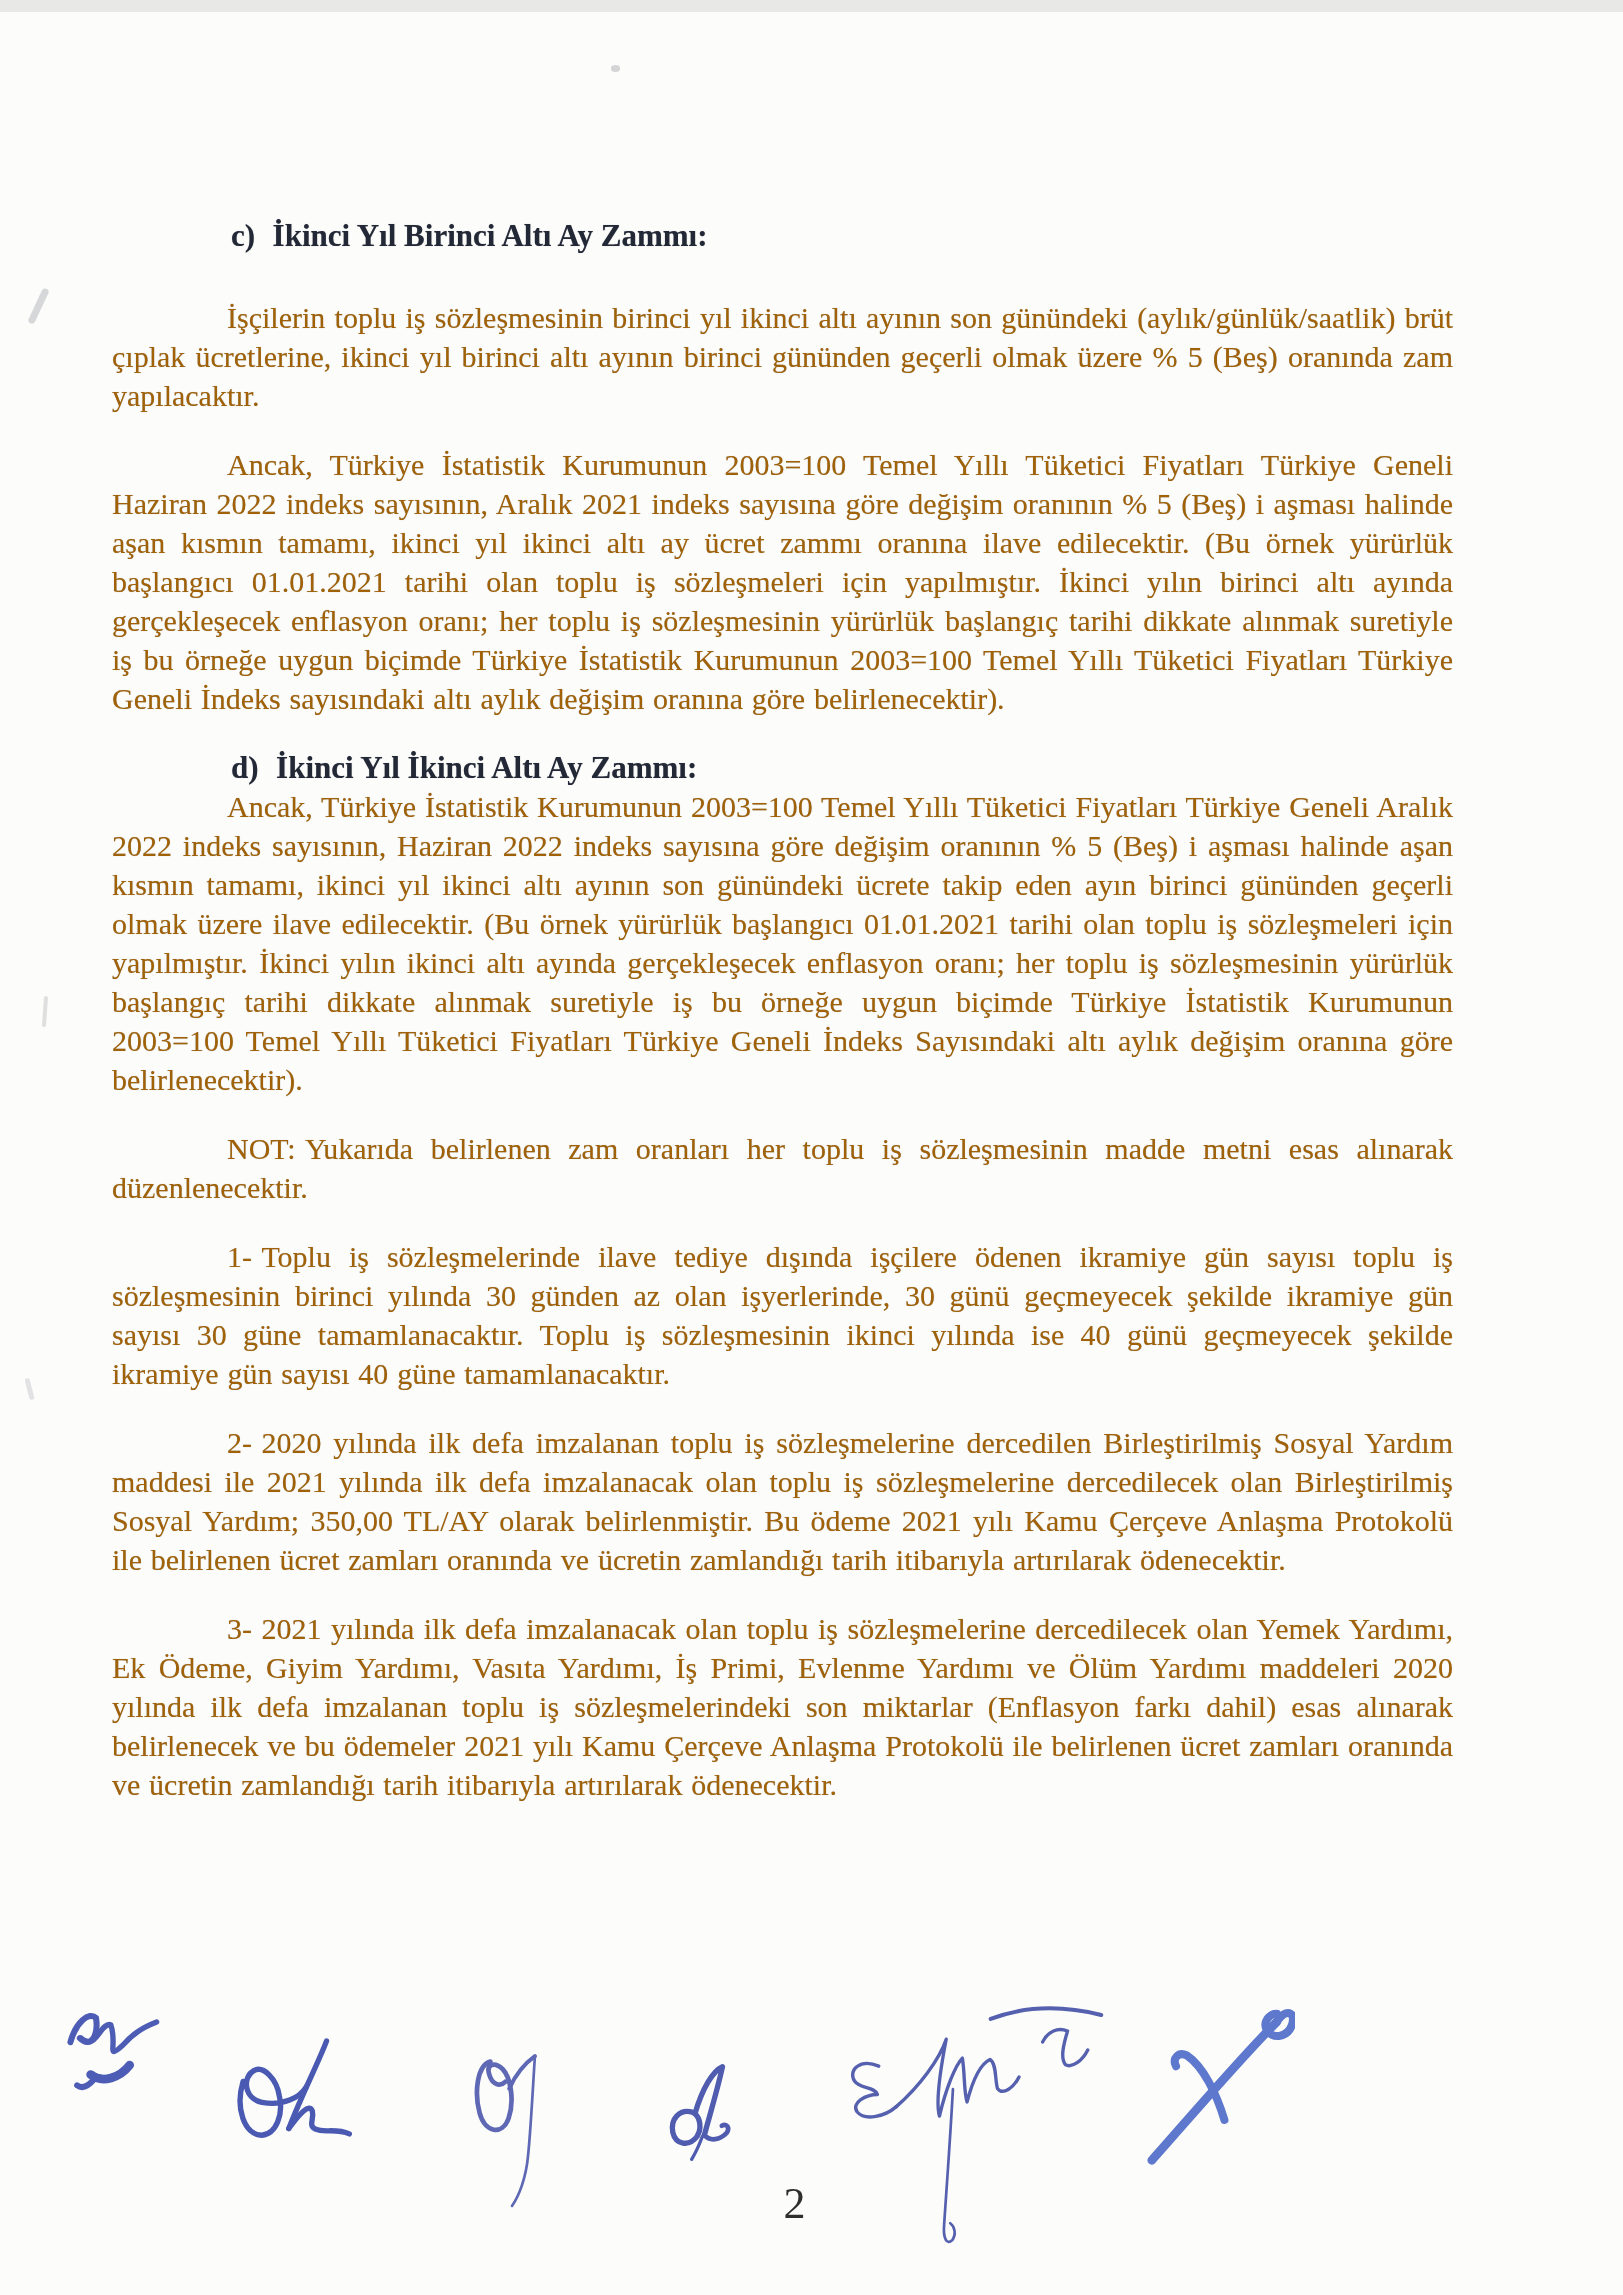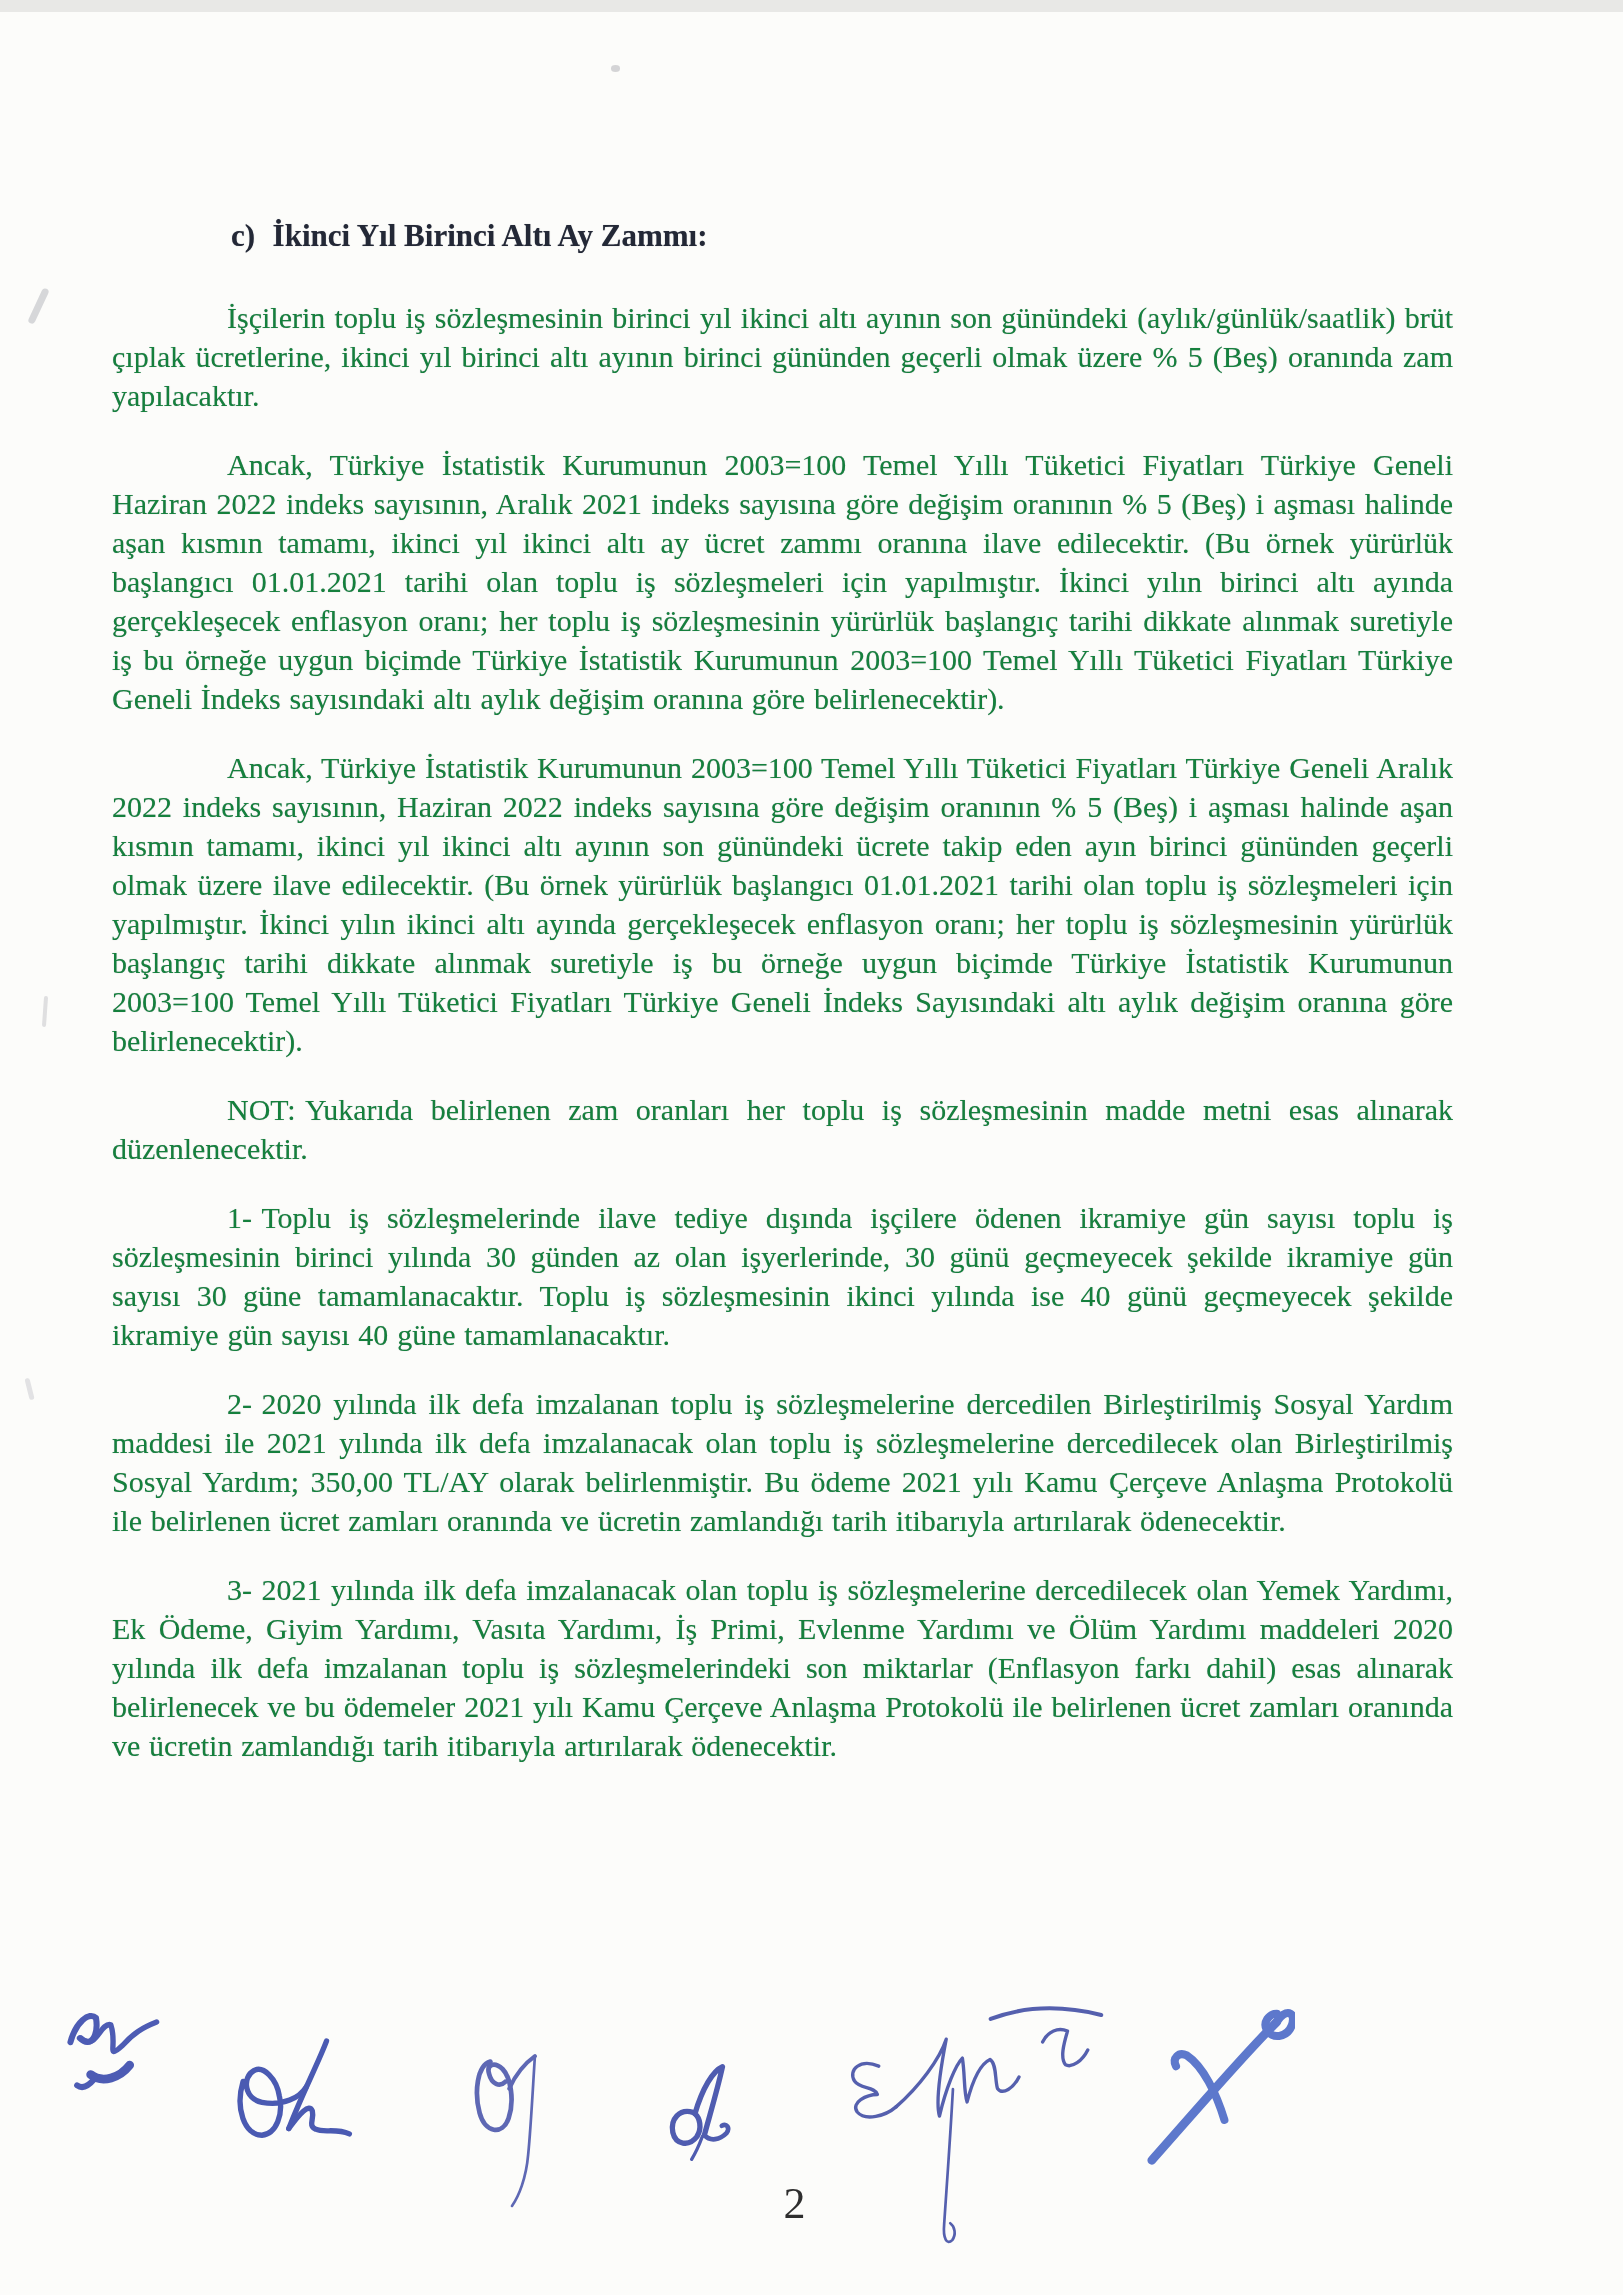--- a/index.html
+++ b/index.html
@@ -15,21 +15,21 @@
   .content{
     position:absolute;
     left:112px;top:204px;width:1341px;
   }
   .para{
     margin:0 0 30px 0;
     font-size:30px;
     line-height:39px;
     text-align:justify;
     text-indent:115px;
-    color:#15803d;
+    color:#a16207;
     text-shadow:0 0 0.8px rgba(45,50,65,0.38);
     word-spacing:1.3px;
   }
   .heading{
     margin:0 0 43px 0;
     font-size:31px;
     line-height:39px;
     font-weight:bold;
     text-indent:119px;
     color:#232836;
@@ -64,20 +64,21 @@
   <div class="artifact a4"></div>
 
   <main class="content">
 
     <p class="heading"><span class="h-label">c)</span><span class="h-title">İkinci Yıl Birinci Altı Ay Zammı:</span></p>
 
     <p class="para">İşçilerin toplu iş sözleşmesinin birinci yıl ikinci altı ayının son günündeki (aylık/günlük/saatlik) brüt çıplak ücretlerine, ikinci yıl birinci altı ayının birinci gününden geçerli olmak üzere % 5 (Beş) oranında zam yapılacaktır.</p>
 
     <p class="para">Ancak, Türkiye İstatistik Kurumunun 2003=100 Temel Yıllı Tüketici Fiyatları Türkiye Geneli Haziran 2022 indeks sayısının, Aralık 2021 indeks sayısına göre değişim oranının % 5 (Beş) i aşması halinde aşan kısmın tamamı, ikinci yıl ikinci altı ay ücret zammı oranına ilave edilecektir. (Bu örnek yürürlük başlangıcı 01.01.2021 tarihi olan toplu iş sözleşmeleri için yapılmıştır. İkinci yılın birinci altı ayında gerçekleşecek enflasyon oranı; her toplu iş sözleşmesinin yürürlük başlangıç tarihi dikkate alınmak suretiyle iş bu örneğe uygun biçimde Türkiye İstatistik Kurumunun 2003=100 Temel Yıllı Tüketici Fiyatları Türkiye Geneli İndeks sayısındaki altı aylık değişim oranına göre belirlenecektir).</p>
 
+    <p class="heading heading-d"><span class="h-label">d)</span><span class="h-title">İkinci Yıl İkinci Altı Ay Zammı:</span></p>
 
 
     <p class="para">Ancak, Türkiye İstatistik Kurumunun 2003=100 Temel Yıllı Tüketici Fiyatları Türkiye Geneli Aralık 2022 indeks sayısının, Haziran 2022 indeks sayısına göre değişim oranının % 5 (Beş) i aşması halinde aşan kısmın tamamı, ikinci yıl ikinci altı ayının son günündeki ücrete takip eden ayın birinci gününden geçerli olmak üzere ilave edilecektir. (Bu örnek yürürlük başlangıcı 01.01.2021 tarihi olan toplu iş sözleşmeleri için yapılmıştır. İkinci yılın ikinci altı ayında gerçekleşecek enflasyon oranı; her toplu iş sözleşmesinin yürürlük başlangıç tarihi dikkate alınmak suretiyle iş bu örneğe uygun biçimde Türkiye İstatistik Kurumunun 2003=100 Temel Yıllı Tüketici Fiyatları Türkiye Geneli İndeks Sayısındaki altı aylık değişim oranına göre belirlenecektir).</p>
 
     <p class="para"><span class="lead">NOT:</span><span>Yukarıda belirlenen zam oranları her toplu iş sözleşmesinin madde metni esas alınarak düzenlenecektir.</span></p>
 
     <p class="para"><span class="lead">1-</span><span>Toplu iş sözleşmelerinde ilave tediye dışında işçilere ödenen ikramiye gün sayısı toplu iş sözleşmesinin birinci yılında 30 günden az olan işyerlerinde, 30 günü geçmeyecek şekilde ikramiye gün sayısı 30 güne tamamlanacaktır. Toplu iş sözleşmesinin ikinci yılında ise 40 günü geçmeyecek şekilde ikramiye gün sayısı 40 güne tamamlanacaktır.</span></p>
 
     <p class="para"><span class="lead">2-</span><span>2020 yılında ilk defa imzalanan toplu iş sözleşmelerine dercedilen Birleştirilmiş Sosyal Yardım maddesi ile 2021 yılında ilk defa imzalanacak olan toplu iş sözleşmelerine dercedilecek olan Birleştirilmiş Sosyal Yardım; 350,00 TL/AY olarak belirlenmiştir. Bu ödeme 2021 yılı Kamu Çerçeve Anlaşma Protokolü ile belirlenen ücret zamları oranında ve ücretin zamlandığı tarih itibarıyla artırılarak ödenecektir.</span></p>
 

